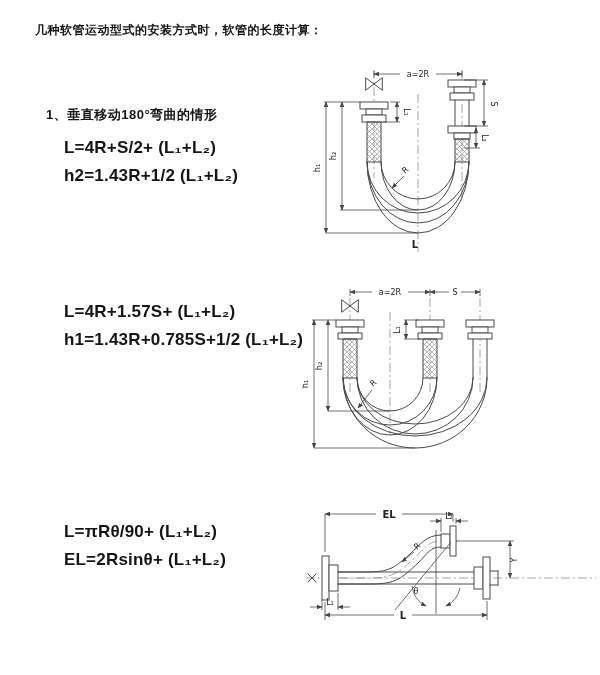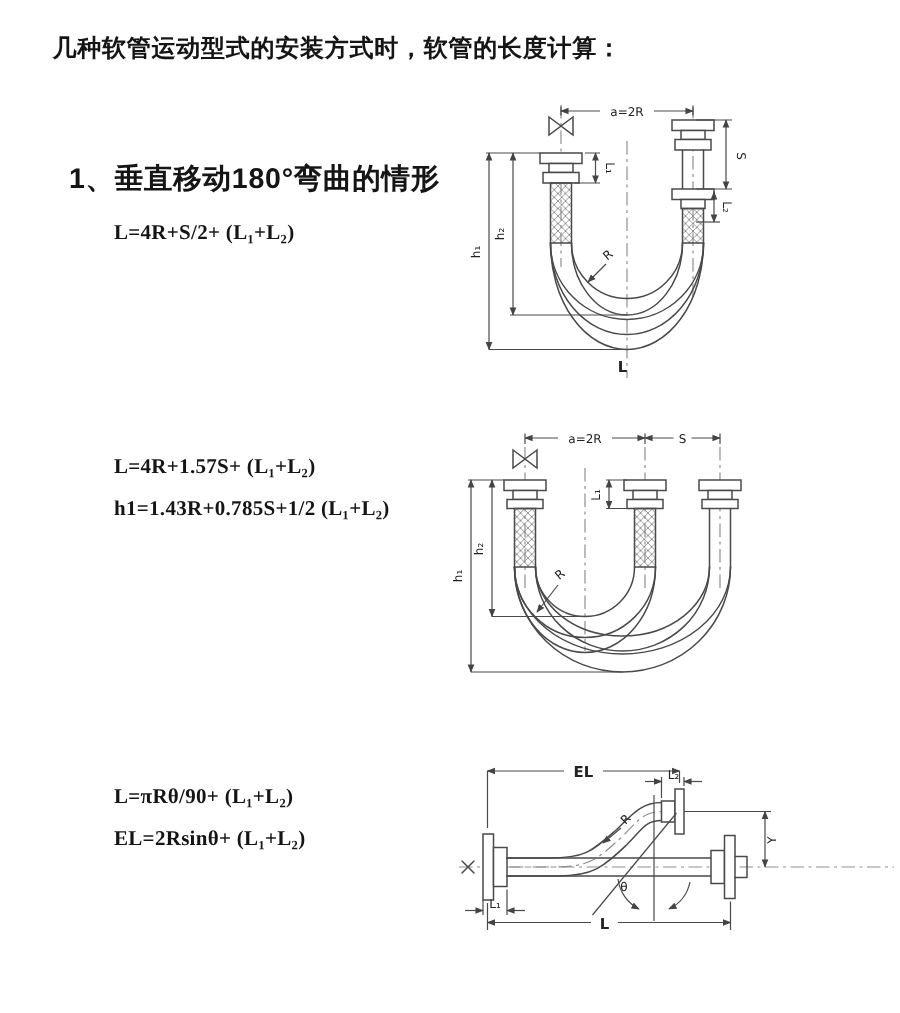--- a/index.html
+++ b/index.html
@@ -2,29 +2,29 @@
 <html><head>
 <meta charset="utf-8">
 <style>
   html,body{margin:0;padding:0;}
   body{
     width:600px;height:675px;background:#ffffff;position:relative;overflow:hidden;
     font-family:"Liberation Sans","DejaVu Sans",sans-serif;color:#151515;
   }
   .page-title{
     position:absolute;left:35px;top:22px;margin:0;
-    font-size:16px;font-weight:700;letter-spacing:0.5px;
+    font-size:12px;font-weight:700;letter-spacing:0.5px;
   }
   .sec{position:absolute;width:285px;}
   .sec .sec-heading{
-    margin:0 0 10px 0;font-size:19px;font-weight:700;letter-spacing:0.5px;
+    margin:0 0 10px 0;font-size:13px;font-weight:700;letter-spacing:0.5px;
   }
   .sec .formulas p{
-    margin:0 0 0 30px;font-size:14px;font-weight:700;line-height:28px;
-    font-family:Liberation Serif, serif;letter-spacing:0.2px;
+    margin:0 0 0 18px;font-size:17px;font-weight:700;line-height:28px;
+    font-family:Liberation Sans, sans-serif;letter-spacing:0.2px;
   }
   #sec1{left:46px;top:106px;}
   #sec2{left:46px;top:298px;}
   #sec3{left:46px;top:518px;}
   svg.diagram{position:absolute;}
   #d1{left:312px;top:64px;}
   #d2{left:302px;top:282px;}
   #d3{left:298px;top:500px;}
   
   .dl{stroke:#4a4a4a;stroke-width:1;fill:none;stroke-linecap:round;}
@@ -37,20 +37,21 @@
 </style>
 </head>
 <body>
 
 <h1 class="page-title">几种软管运动型式的安装方式时，软管的长度计算：</h1>
 
 <section class="sec" id="sec1">
   <h2 class="sec-heading">1、垂直移动180°弯曲的情形</h2>
   <div class="formulas">
     <p>L=4R+S/2+ (L₁+L₂)</p>
+    <p>h2=1.43R+1/2 (L₁+L₂)</p>
   </div>
 </section>
 
 <svg class="diagram" id="d1" width="280" height="196" viewBox="0 0 280 196" role="img">
   <defs>
     <pattern id="hp1" width="5" height="5" patternUnits="userSpaceOnUse">
       <path d="M0,5 L5,0 M0,0 L5,5" stroke="#8a8a8a" stroke-width="0.6"></path>
     </pattern>
     <marker id="ar1" viewBox="0 0 10 10" refX="9" refY="5" markerWidth="7" markerHeight="7" orient="auto-start-reverse">
       <path d="M0,1 L10,5 L0,9 Z" fill="#444"></path>

